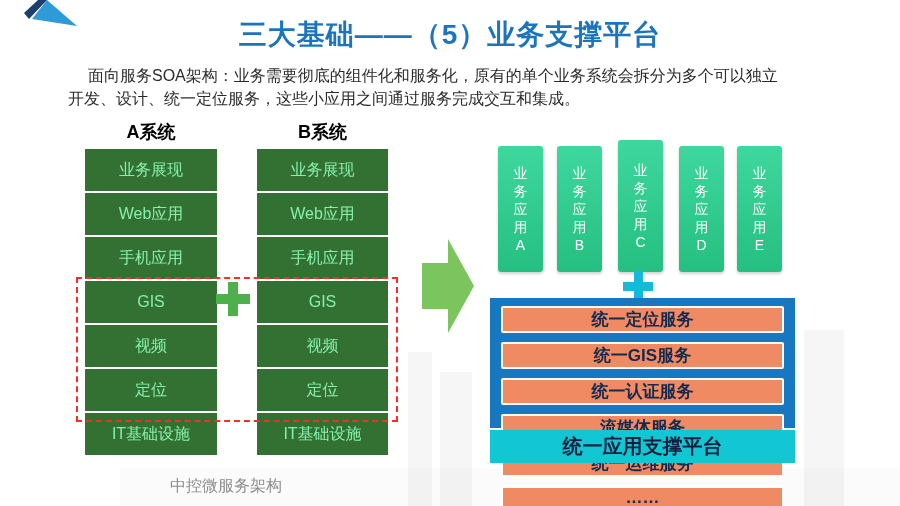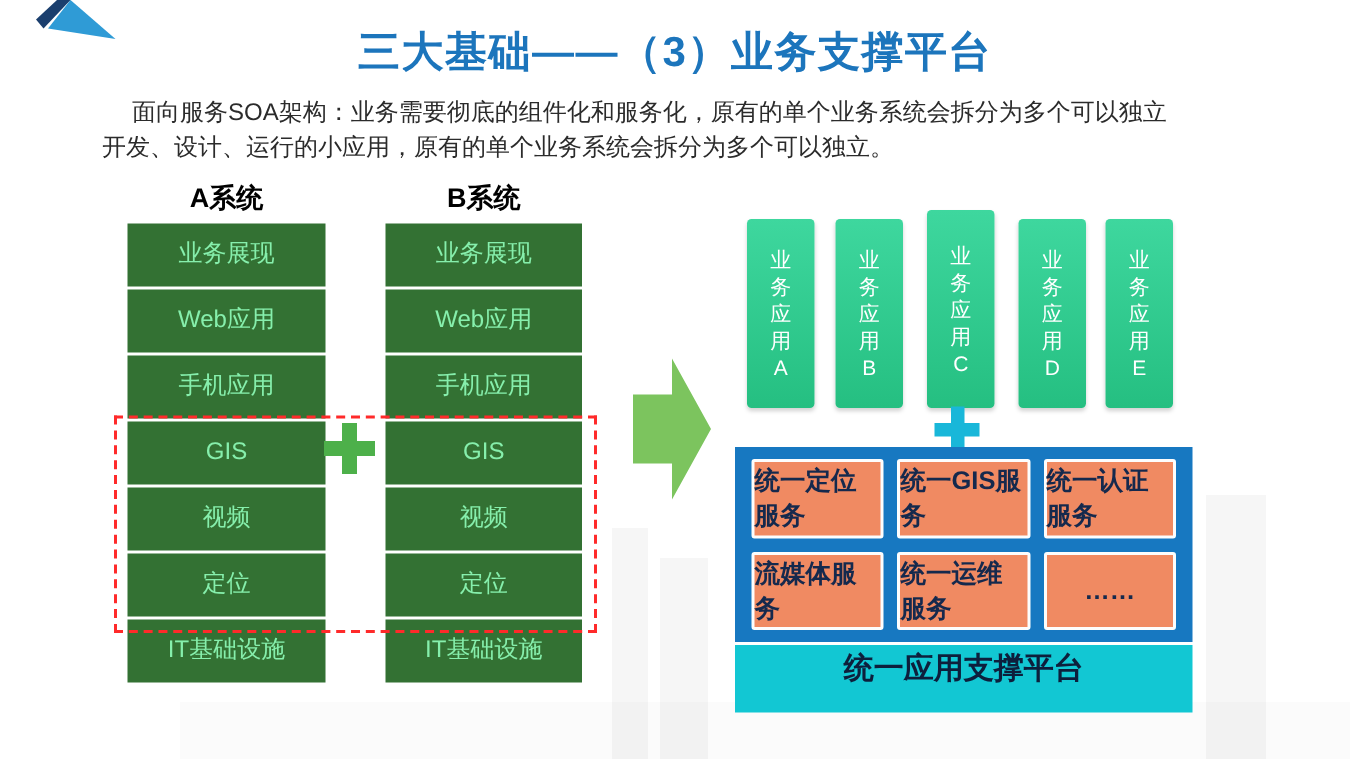--- a/index.html
+++ b/index.html
@@ -55,29 +55,29 @@
     border-radius:3px; box-shadow:0 2px 3px rgba(0,0,0,0.18);
     color:#fff; font-size:14px;
     display:flex; flex-direction:column; align-items:center; justify-content:center;
   }
   .app-box.tall { top:140px; height:132px; }
   .app-box .vch { display:block; line-height:18px; text-align:center; }
 
   .services-grid {
     position:absolute; left:490px; top:298px; width:305px; height:130px;
     background:#1778c1; box-sizing:border-box; padding:8px 11px;
-    display:grid; grid-template-columns:1fr 1fr 1fr; gap:9px 9px;
+    display:grid; grid-template-columns:1fr; gap:9px 9px;
   }
   .service {
     background:#f08a62; border:2px solid #fdfdfd; border-radius:2px;
     color:#15294d; font-weight:bold; font-size:17px;
     display:flex; align-items:center; justify-content:center;
   }
   .platform-bar {
-    position:absolute; left:490px; top:430px; width:305px; height:45px;
+    position:absolute; left:490px; top:430px; width:305px; height:33px;
     background:#12c7d3; color:#0d1f3c; font-weight:bold; font-size:20px;
     text-align:center; line-height:33px;font-family:Liberation Serif, serif;
   }
   .caption {
     position:absolute; left:170px; top:476px;
     font-size:16px; color:#8c8c8c;
   }
 </style>
 </head>
 <body>
@@ -87,24 +87,24 @@
   <div class="wm" style="left:408px;top:352px;width:24px;height:154px"></div>
   <div class="wm" style="left:440px;top:372px;width:32px;height:134px"></div>
   <div class="wm" style="left:804px;top:330px;width:40px;height:176px"></div>
   <div class="wm" style="left:120px;top:468px;width:780px;height:38px;background:rgba(130,130,130,0.035)"></div>
 
   <svg class="logo" width="56" height="27" viewBox="0 0 56 27">
     <polygon points="23,0 53,26 8,19" fill="#2f9bd6"></polygon>
     <polygon points="0,13 14,0 23,0 5,19" fill="#1b3f6e"></polygon>
   </svg>
 
-  <div class="title">三大基础——（3）业务支撑平台</div>
+  <div class="title">三大基础——（5）业务支撑平台</div>
   <div class="intro">
     <div class="l1">面向服务SOA架构：业务需要彻底的组件化和服务化，原有的单个业务系统会拆分为多个可以独立</div>
-    <div class="l2">开发、设计、运行的小应用，原有的单个业务系统会拆分为多个可以独立。</div>
+    <div class="l2">开发、设计、统一定位服务，这些小应用之间通过服务完成交互和集成。</div>
   </div>
 
   <div class="sys-header" style="left:85px;width:132px">A系统</div>
   <div class="layer-col" style="left:85px;width:132px">
     <div class="layer">业务展现</div>
     <div class="layer">Web应用</div>
     <div class="layer">手机应用</div>
     <div class="layer">GIS</div>
     <div class="layer">视频</div>
     <div class="layer">定位</div>
@@ -177,14 +177,15 @@
     <div class="service">统一定位服务</div>
     <div class="service">统一GIS服务</div>
     <div class="service">统一认证服务</div>
     <div class="service">流媒体服务</div>
     <div class="service">统一运维服务</div>
     <div class="service">……</div>
   </div>
 
   <div class="platform-bar">统一应用支撑平台</div>
 
+  <div class="caption">中控微服务架构</div>
 
 </div>
 
 </body></html>

